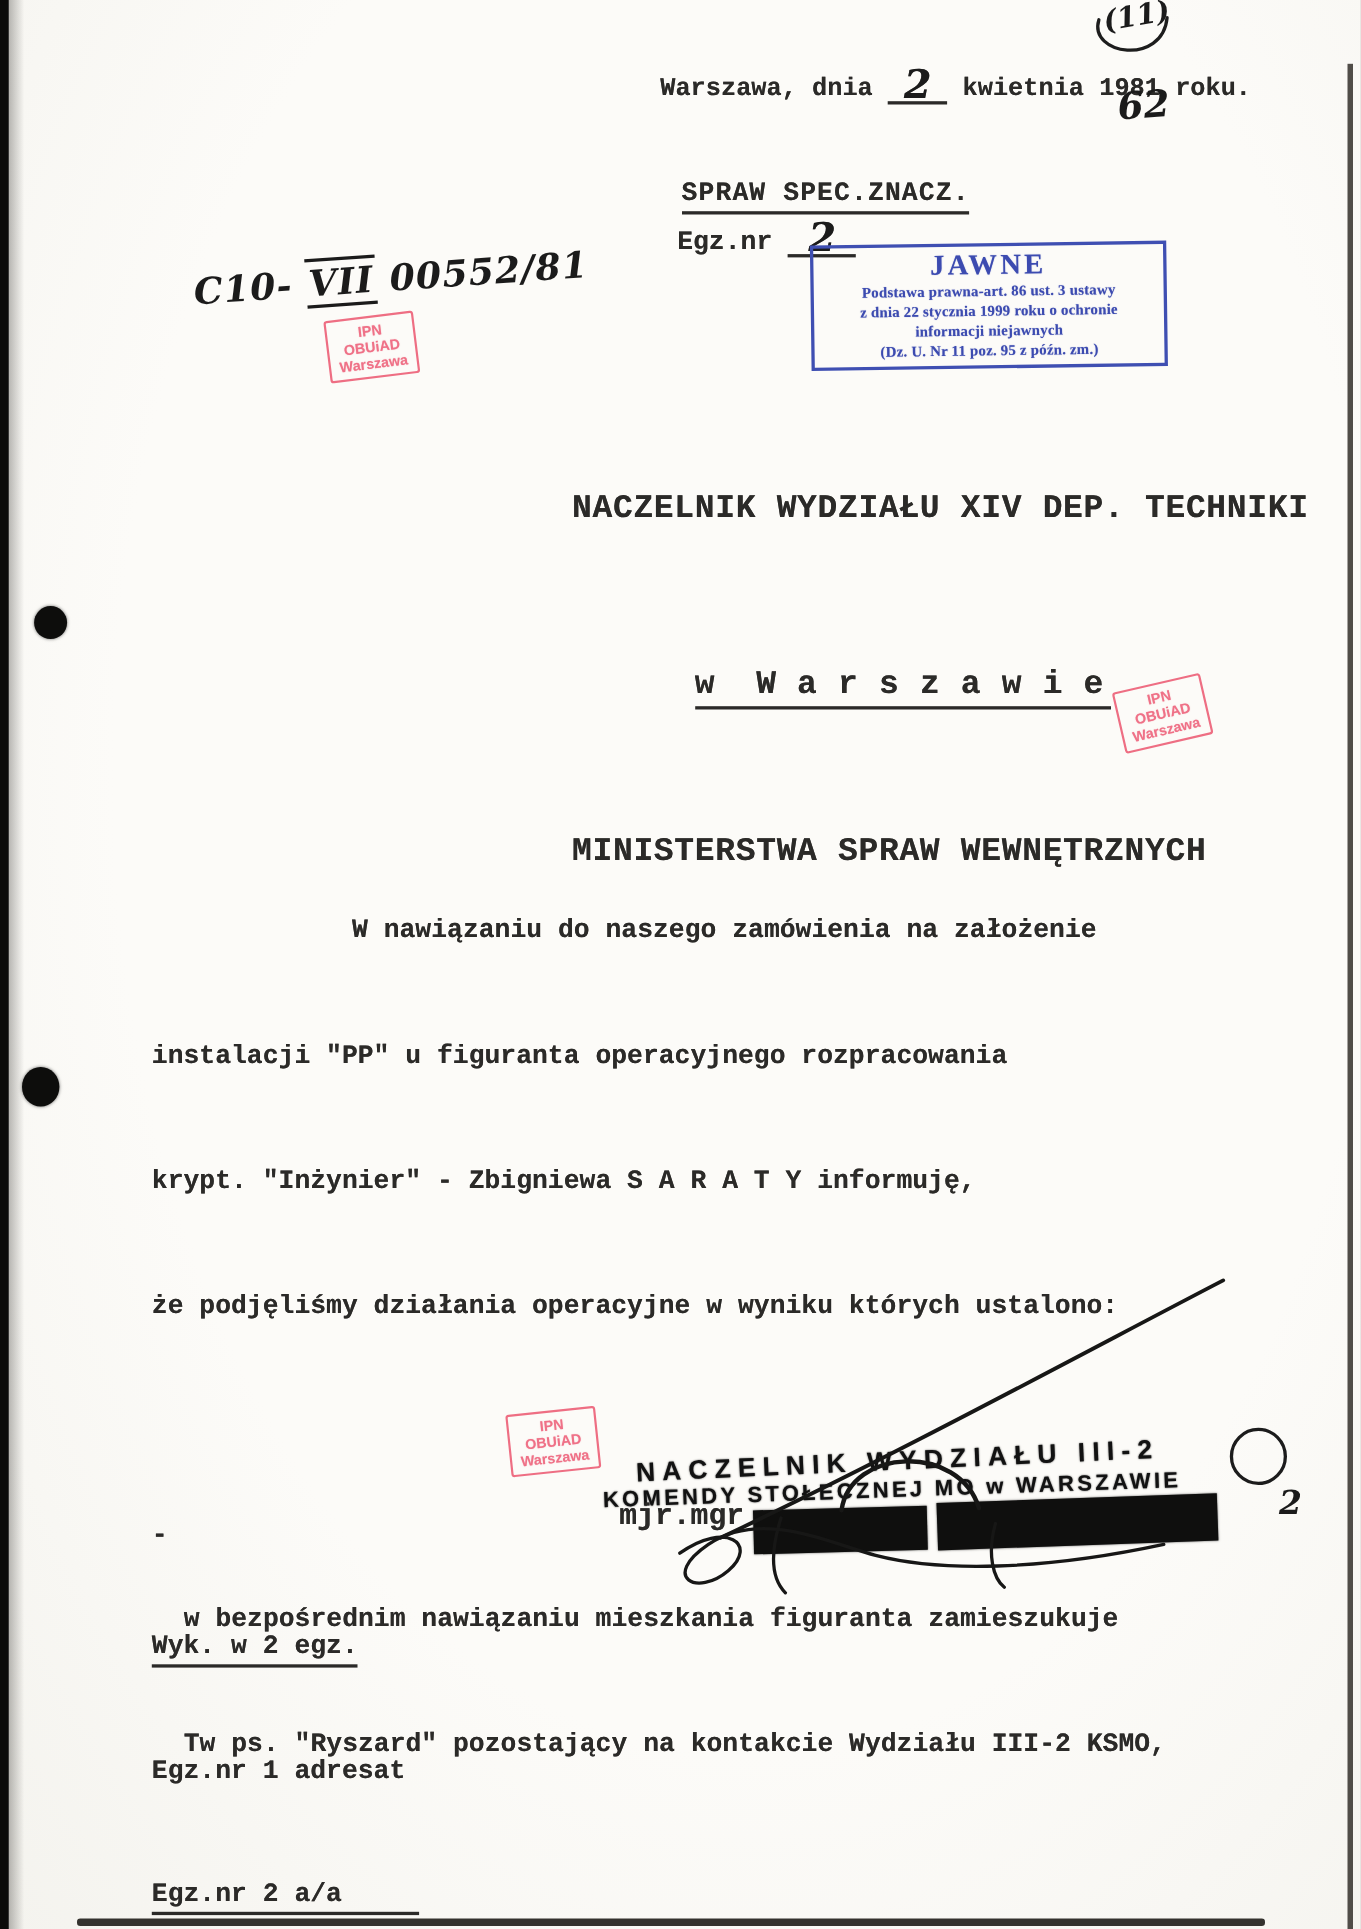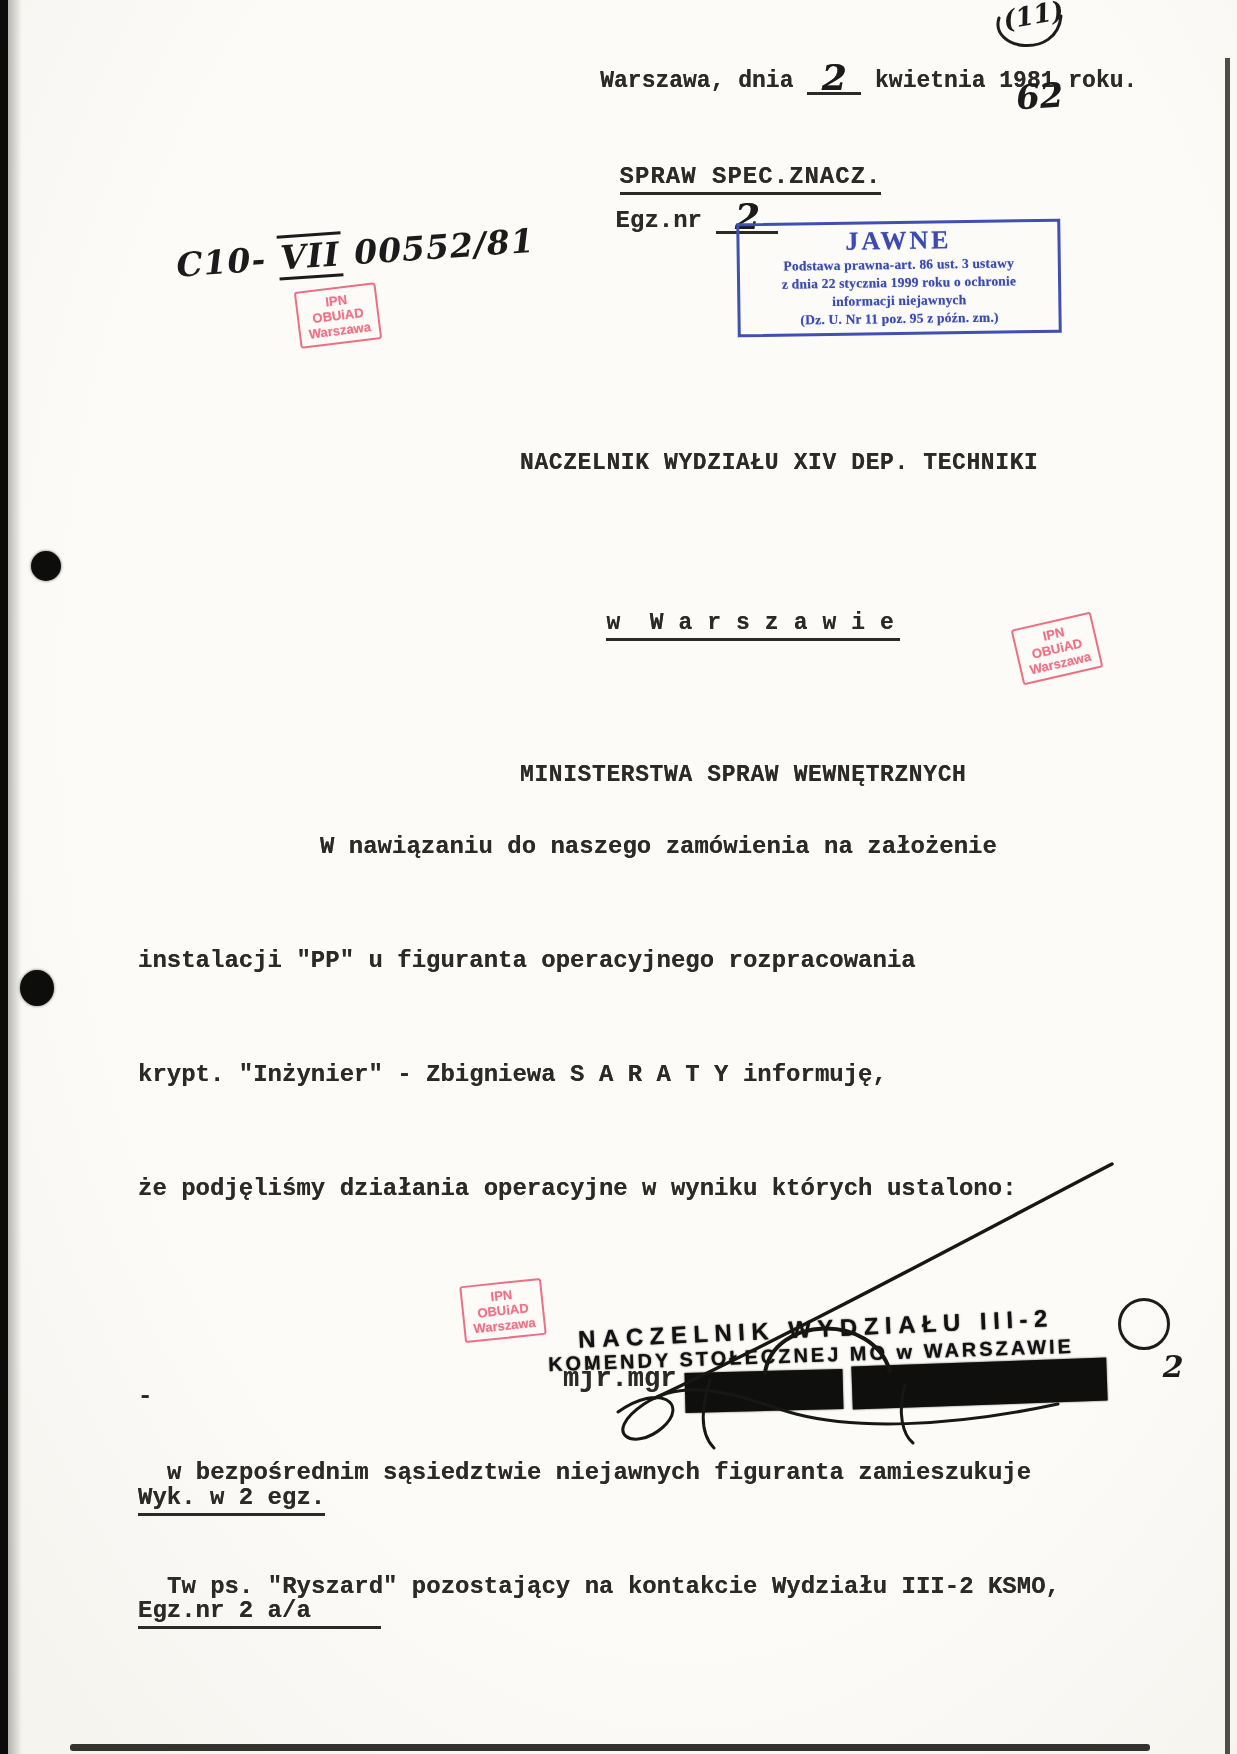--- a/index.html
+++ b/index.html
@@ -112,39 +112,39 @@
     <div>IPN</div>
     <div>OBUiAD</div>
     <div>Warszawa</div>
   </div>
   <div class="abs ipn" style="left:462px;top:1282px;transform:rotate(-6deg);">
     <div>IPN</div>
     <div>OBUiAD</div>
     <div>Warszawa</div>
   </div>
 
-  <div class="abs typed" style="left:520px;top:368px;font-size:23px;line-height:38px;letter-spacing:.6px;">
+  <div class="abs typed" style="left:520px;top:368px;font-size:30px;line-height:38px;letter-spacing:.6px;">
     <div>NACZELNIK WYDZIAŁU XIV DEP. TECHNIKI</div>
     <div style="margin-top:8px;">
       <span class="u" style="border-bottom-width:3.5px;padding-right:6px;">w  W a r s z a w i e</span>
     </div>
     <div>MINISTERSTWA SPRAW WEWNĘTRZNYCH</div>
   </div>
 
   <div class="abs typed body-text">
     <div class="grp">
       <div class="ind">W nawiązaniu do naszego zamówienia na założenie</div>
       <div>instalacji "PP" u figuranta operacyjnego rozpracowania</div>
       <div>krypt. "Inżynier" - Zbigniewa S A R A T Y informuję,</div>
       <div>że podjęliśmy działania operacyjne w wyniku których ustalono:</div>
     </div>
     <div class="grp bullet" style="margin-top:18px;">
       <span class="dash">-</span>
       <div>
-        <div>w bezpośrednim sąsiedztwie niejawnych figuranta zamieszukuje</div>
+        <div>w bezpośrednim nawiązaniu mieszkania figuranta zamieszukuje</div>
         <div>Tw ps. "Ryszard" pozostający na kontakcie Wydziału III-2 KSMO,</div>
       </div>
     </div>
     
     
     
   </div>
 
   <div class="abs rubber" style="left:578px;top:1315px;font-size:24px;letter-spacing:6.5px;transform:rotate(-2.6deg);">NACZELNIK WYDZIAŁU III-2</div>
   <div class="abs rubber" style="left:548px;top:1344px;font-size:20px;letter-spacing:3px;transform:rotate(-2deg);">KOMENDY STOŁECZNEJ MO w WARSZAWIE</div>
@@ -159,17 +159,18 @@
     <path d="M 345 235 c -8 28 -2 50 8 58" fill="none" stroke="#171716" stroke-width="3" stroke-linecap="round"></path>
     <path d="M 58 262 c 42 -30 72 -8 44 16 c -28 24 -62 6 -18 -24 c 48 -32 108 -2 152 10 c 58 15 150 14 262 -10" fill="none" stroke="#171716" stroke-width="3" stroke-linecap="round"></path>
   </svg>
 
   <div class="abs hand circ2">
     <span>2</span>
   </div>
 
   <div class="abs typed footer">
     <div><span class="u">Wyk. w 2 egz.</span></div>
+    <div>Egz.nr 1 adresat</div>
     <div><span class="u" style="padding-right:70px;">Egz.nr 2 a/a</span></div>
     
   </div>
 
 </div>
 
 </body></html>

